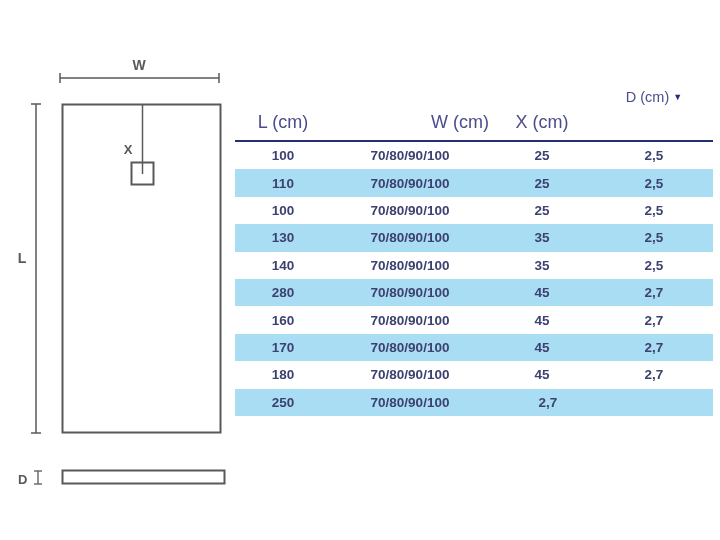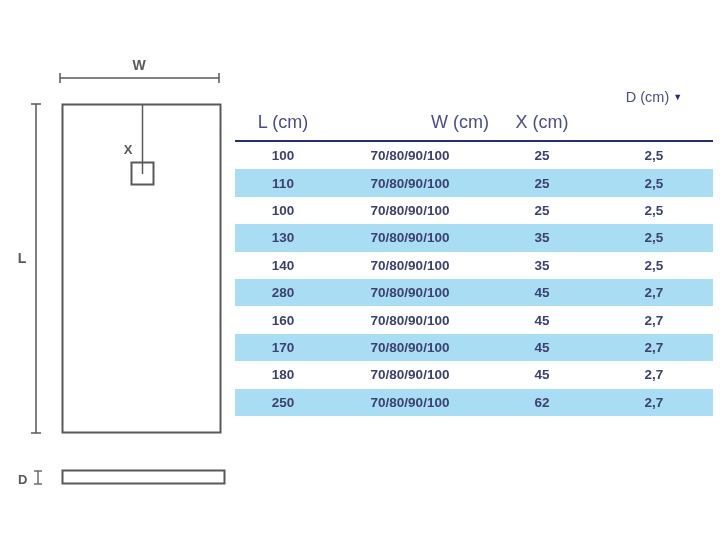--- a/index.html
+++ b/index.html
@@ -129,19 +129,18 @@
         </div>
         <div class="trow">
           <div class="tcell c-l">180</div>
           <div class="tcell c-w">70/80/90/100</div>
           <div class="tcell c-x">45</div>
           <div class="tcell c-d">2,7</div>
         </div>
         <div class="trow alt">
           <div class="tcell c-l">250</div>
           <div class="tcell c-w">70/80/90/100</div>
-          <div class="tcell c-x">62</div>
           <div class="tcell c-d">2,7</div>
         </div>
       </div>
   </div>
 
 </div>
 
 </body></html>

